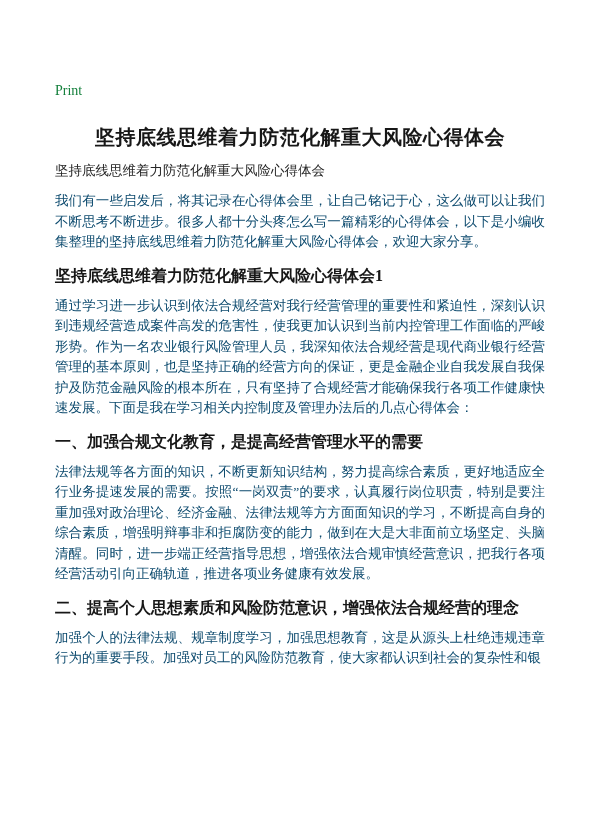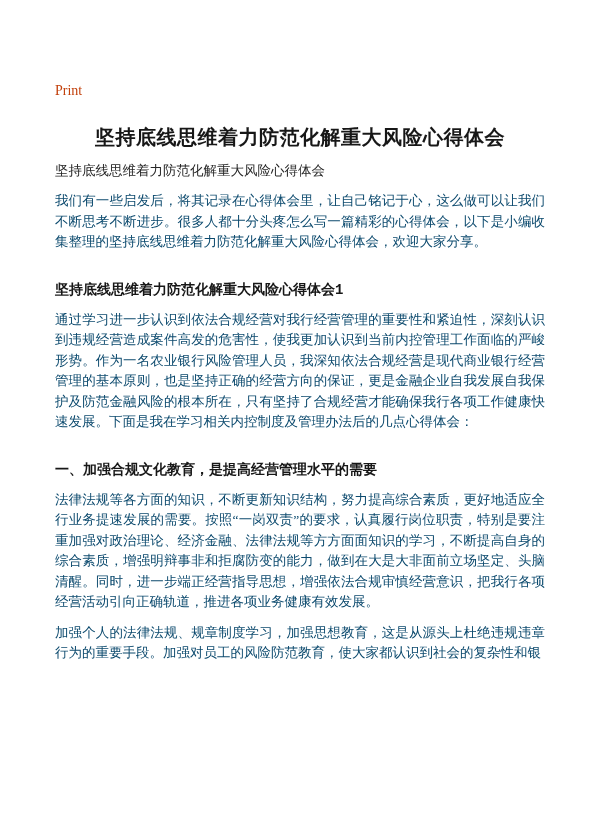--- a/index.html
+++ b/index.html
@@ -15,21 +15,21 @@
     font-family: "Liberation Serif", "DejaVu Serif", serif;
   }
   .page {
     padding: 43px 55px 0 55px;
     box-sizing: border-box;
   }
   .print-link {
     display: inline-block;
     font-size: 14px;
     line-height: 15px;
-    color: #c2410c;
+    color: #15803d;
     text-decoration: none;
     cursor: pointer;
     margin-top: 40px;
   }
   .doc-title {
     font-size: 20px;
     line-height: 24px;
     font-weight: 700;
     text-align: center;
     letter-spacing: 0.5px;
@@ -43,26 +43,25 @@
     color: #262626;
   }
   .para {
     font-size: 13.5px;
     line-height: 20.5px;
     margin: 10px 0;
     text-align: justify;
     color: #0c4a6e;
   }
   .sec-heading {
-    font-size: 14px;
+    font-size: 16px;
     line-height: 20px;
     font-weight: 700;
-    margin: 27px 0 10px 0;
+    margin: 13px 0 10px 0;
     color: #171717;
-    font-family: Liberation Mono, monospace;
   }
 </style>
 </head>
 <body>
 
 <div class="page">
 
   <a class="print-link">Print</a>
 
   <h1 class="doc-title">坚持底线思维着力防范化解重大风险心得体会</h1>
@@ -74,16 +73,17 @@
   <h2 class="sec-heading">坚持底线思维着力防范化解重大风险心得体会1</h2>
 
 
   <p class="para">通过学习进一步认识到依法合规经营对我行经营管理的重要性和紧迫性，深刻认识到违规经营造成案件高发的危害性，使我更加认识到当前内控管理工作面临的严峻形势。作为一名农业银行风险管理人员，我深知依法合规经营是现代商业银行经营管理的基本原则，也是坚持正确的经营方向的保证，更是金融企业自我发展自我保护及防范金融风险的根本所在，只有坚持了合规经营才能确保我行各项工作健康快速发展。下面是我在学习相关内控制度及管理办法后的几点心得体会：</p>
 
   <h2 class="sec-heading">一、加强合规文化教育，是提高经营管理水平的需要</h2>
 
 
   <p class="para">法律法规等各方面的知识，不断更新知识结构，努力提高综合素质，更好地适应全行业务提速发展的需要。按照“一岗双责”的要求，认真履行岗位职责，特别是要注重加强对政治理论、经济金融、法律法规等方方面面知识的学习，不断提高自身的综合素质，增强明辩事非和拒腐防变的能力，做到在大是大非面前立场坚定、头脑清醒。同时，进一步端正经营指导思想，增强依法合规审慎经营意识，把我行各项经营活动引向正确轨道，推进各项业务健康有效发展。</p>
 
+  <h2 class="sec-heading">二、提高个人思想素质和风险防范意识，增强依法合规经营的理念</h2>
 
   <p class="para">加强个人的法律法规、规章制度学习，加强思想教育，这是从源头上杜绝违规违章行为的重要手段。加强对员工的风险防范教育，使大家都认识到社会的复杂性和银</p>
 
 </div>
 
 </body></html>

